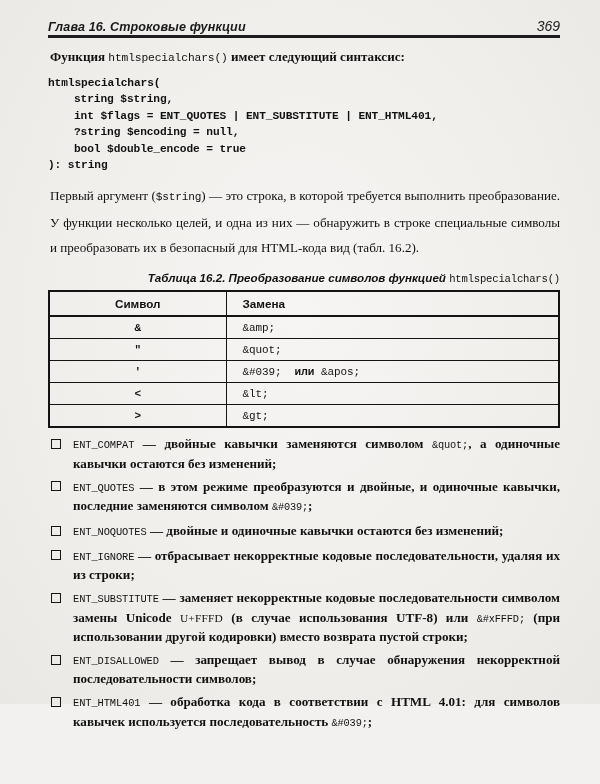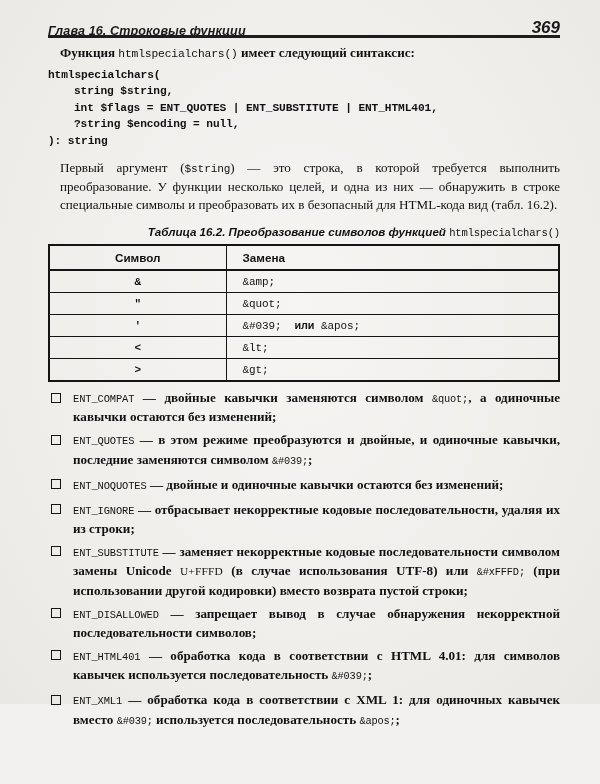--- a/index.html
+++ b/index.html
@@ -38,44 +38,44 @@
     font-family: "Liberation Sans", sans-serif;
     font-style: italic;
     font-weight: bold;
     font-size: 12.6px;
     letter-spacing: .1px;
     color: #1a1a1a;
   }
   .running-head .folio {
     font-family: "Liberation Sans", sans-serif;
     font-style: italic;
-    font-weight: bold;
-    font-size: 17px;
+    font-weight: normal;
+    font-size: 14px;
     color: #1a1a1a;
   }
   .head-rule {
     position: absolute;
     left: 48px;
     right: 40px;
     top: 35px;
     height: 3px;
     background: #1d1d1d;
   }
   
   .content {
     position: absolute;
     left: 48px;
     right: 40px;
     top: 44px;
   }
   p.body-text {
-    margin: 0 0 0 12px;
+    margin: 0 0 0 2px;
     font-family: "Liberation Serif", serif;
     font-size: 13.1px;
-    line-height: 18px;
+    line-height: 25px;
     text-align: justify;
     color: #111;
   }
   .intro {
     font-weight: bold;
     font-size: 13.4px;
     margin-bottom: 9px;
   }
   code, .mono {
     font-family: "Liberation Mono", "DejaVu Sans Mono", monospace;
@@ -224,21 +224,21 @@
   <div class="running-head">
     <span class="chapter">Глава 16. Строковые функции</span>
     <span class="folio">369</span>
   </div>
   <div class="head-rule"></div>
 
   <div class="content">
 
     <p class="body-text intro"><span>Функция </span><code>htmlspecialchars()</code><span> имеет следующий синтаксис:</span></p>
 
-    <div class="code-block"><span class="ln">htmlspecialchars(</span><span class="ln ind">string $string,</span><span class="ln ind">int $flags = ENT_QUOTES | ENT_SUBSTITUTE | ENT_HTML401,</span><span class="ln ind">?string $encoding = null,</span><span class="ln">): string</span></div>
+    <div class="code-block"><span class="ln">htmlspecialchars(</span><span class="ln ind">string $string,</span><span class="ln ind">int $flags = ENT_QUOTES | ENT_SUBSTITUTE | ENT_HTML401,</span><span class="ln ind">?string $encoding = null,</span><span class="ln ind">bool $double_encode = true</span><span class="ln">): string</span></div>
 
     <p class="body-text"><span>Первый аргумент (</span><code>$string</code><span>) — это строка, в которой требуется выполнить преобразование. У функции несколько целей, и одна из них — обнаружить в строке специальные символы и преобразовать их в безопасный для HTML-кода вид (табл. 16.2).</span></p>
 
     <div class="table-caption"><span>Таблица 16.2</span><span>. Преобразование символов функцией </span><span class="cap-mono">htmlspecialchars()</span></div>
 
     <table class="conv">
       <colgroup>
           <col class="c1">
           <col class="c2">
         </colgroup>
@@ -296,20 +296,17 @@
       </li>
 
       <li>
         <span class="box"></span><span class="const">ENT_DISALLOWED</span><span> — запрещает вывод в случае обнаружения некорректной последовательности символов;</span>
       </li>
 
       <li>
         <span class="box"></span><span class="const">ENT_HTML401</span><span> — обработка кода в соответствии с HTML 4.01: для символов кавычек используется последовательность </span><span class="ent">&amp;#039;</span><span>;</span>
       </li>
 
-      <li>
-        <span class="box"></span><span class="const">ENT_XML1</span><span> — обработка кода в соответствии с XML 1: для одиночных кавычек вместо </span><span class="ent">&amp;#039;</span><span> используется последовательность </span><span class="ent">&amp;apos;</span><span>;</span>
-      </li>
 
     </ul>
 
   </div>
 </div>
 
 </body></html>

